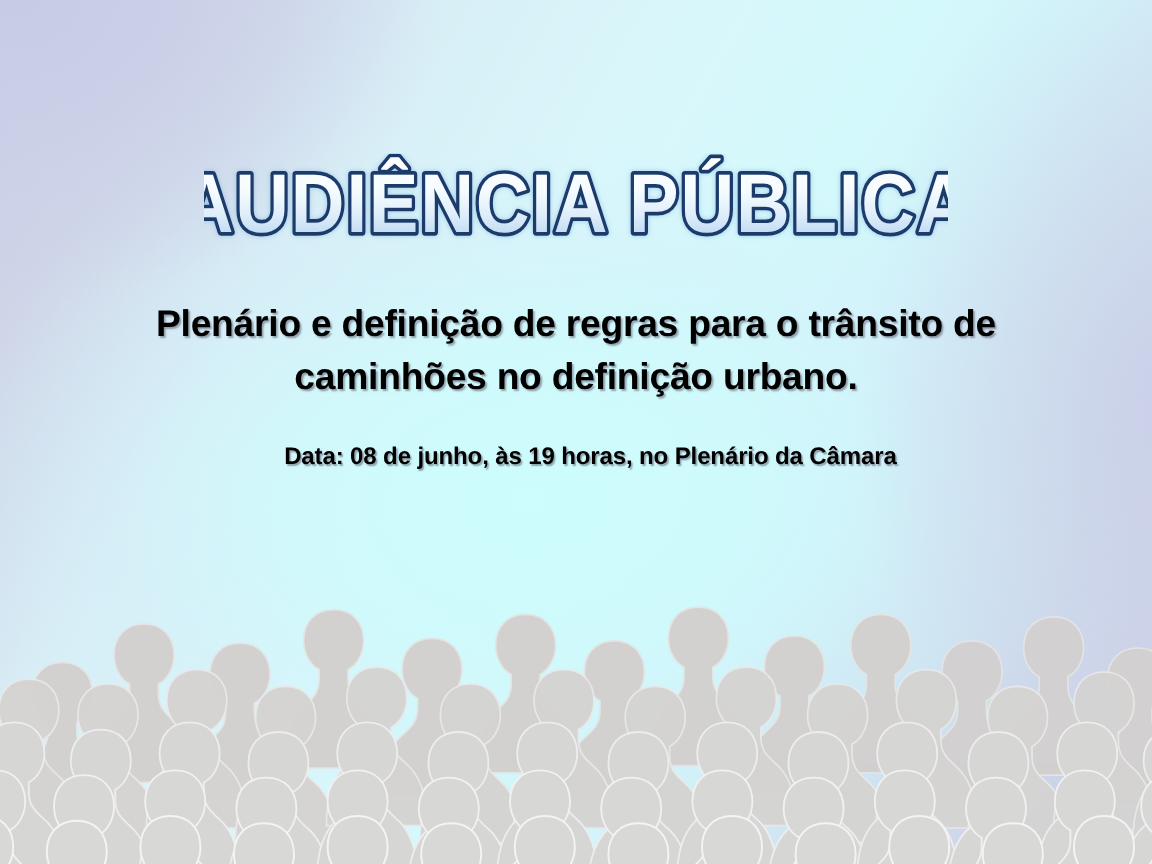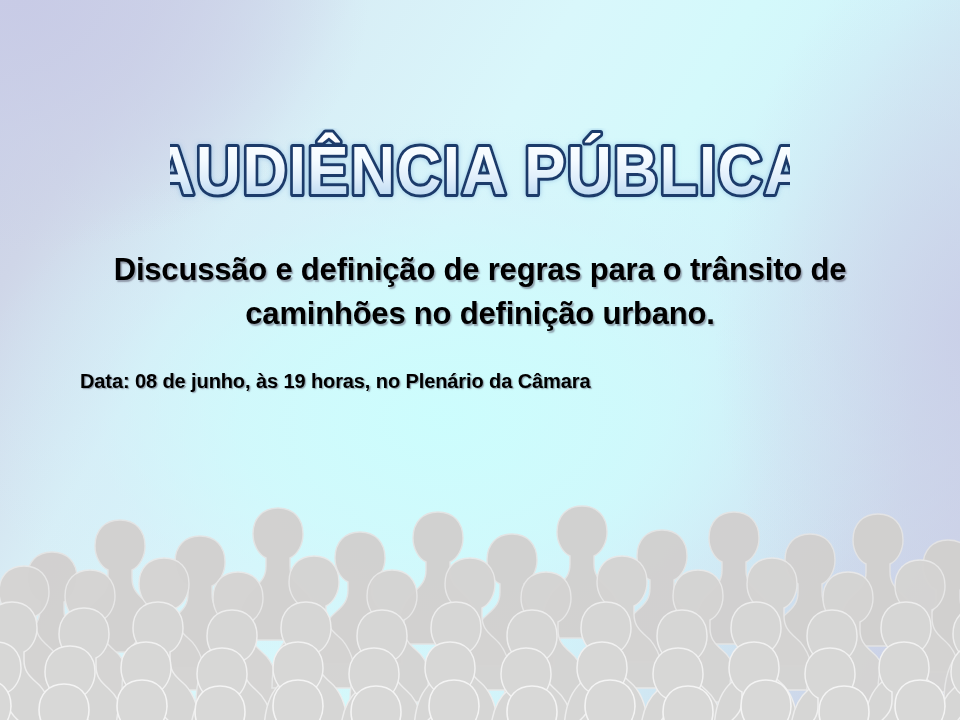--- a/index.html
+++ b/index.html
@@ -93,22 +93,23 @@
     font-weight: bold;
     line-height: 1.42;
     color: #000000;
     letter-spacing: -0.2px;
     text-shadow: 1.5px 1.5px 1.5px rgba(90,90,110,0.55);
   }
 
   .date-line {
     position: absolute;
     top: 370px;
-    left: 80px;
+    left: 92px;
     width: 800px;
+    text-align: center;
     font-size: 20px;
     font-weight: bold;
     color: #000000;
     letter-spacing: -0.1px;
     text-shadow: 1.3px 1.3px 1.2px rgba(90,90,110,0.55);
   }
 </style>
 </head>
 <body>
 
@@ -255,20 +256,20 @@
         <g filter="url(#titleGlow)">
 
           <text x="310" y="62" text-anchor="middle" font-family="'Liberation Sans', sans-serif" font-size="62" font-weight="bold" letter-spacing="1.5" transform="scale(1,1.12) translate(0,-3.5)" fill="none" stroke="#1a3a6b" stroke-width="5.5" stroke-linejoin="round">AUDIÊNCIA PÚBLICA</text>
 
           <text x="310" y="62" text-anchor="middle" font-family="'Liberation Sans', sans-serif" font-size="62" font-weight="bold" letter-spacing="1.5" transform="scale(1,1.12) translate(0,-3.5)" fill="url(#titleFill)">AUDIÊNCIA PÚBLICA</text>
         </g>
       </svg>
     </div>
 
     <div class="subtitle">
-      <div>Discussão e definição de regras para o trânsito de</div>
+      <div>Plenário e definição de regras para o trânsito de</div>
       <div>caminhões no definição urbano.</div>
     </div>
 
     <div class="date-line">Data: 08 de junho, às 19 horas, no Plenário da Câmara</div>
 
   </div>
 </div>
 
 </body></html>

